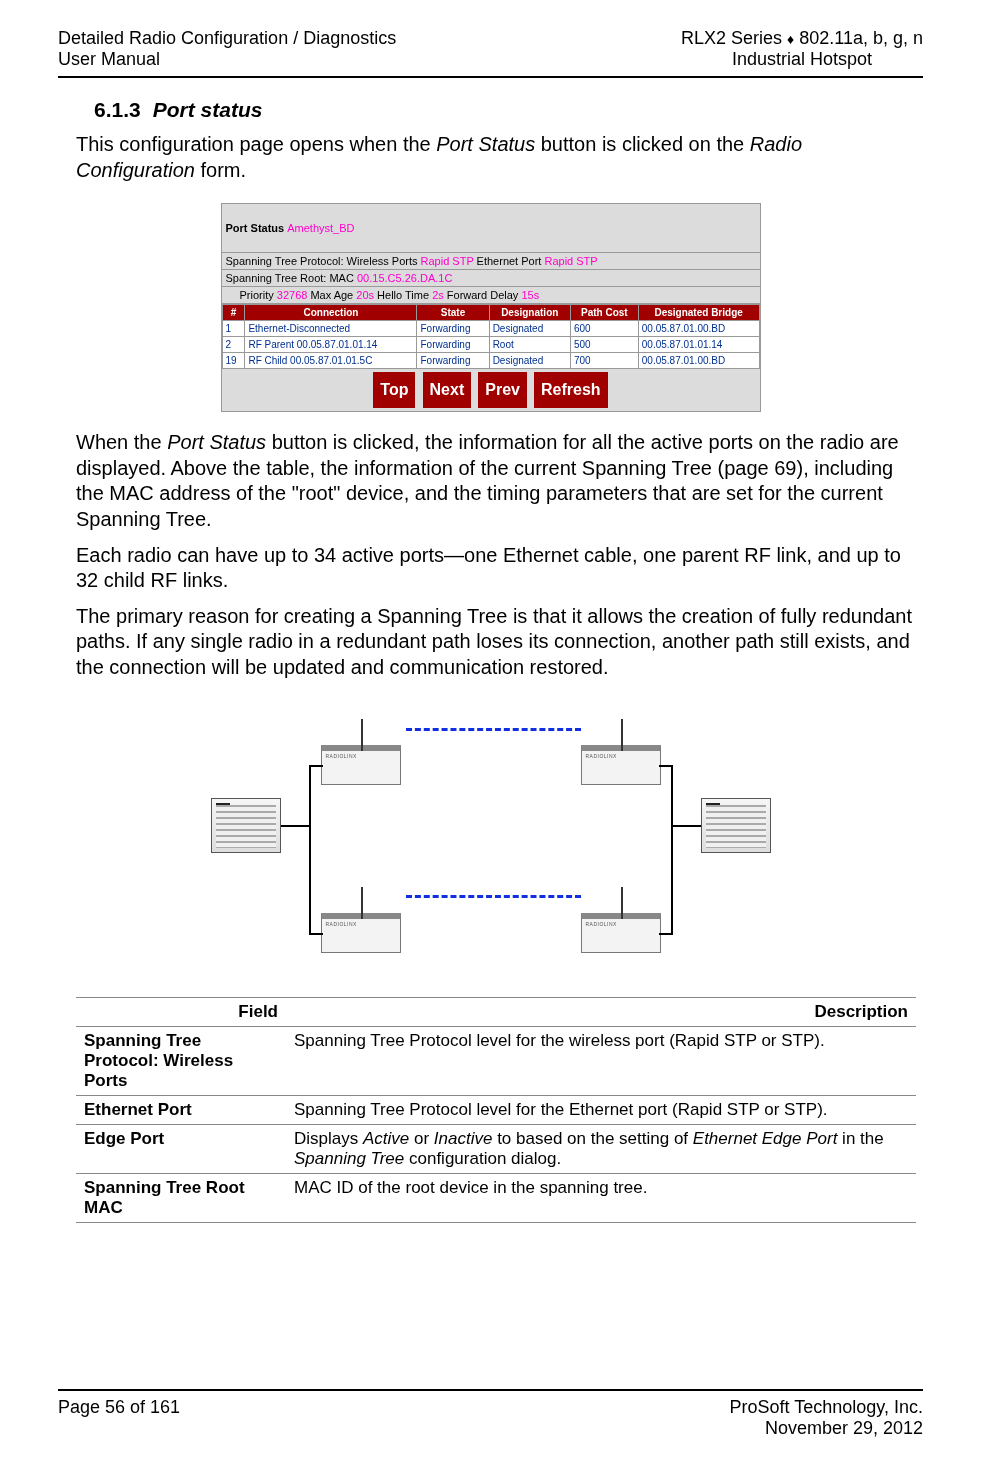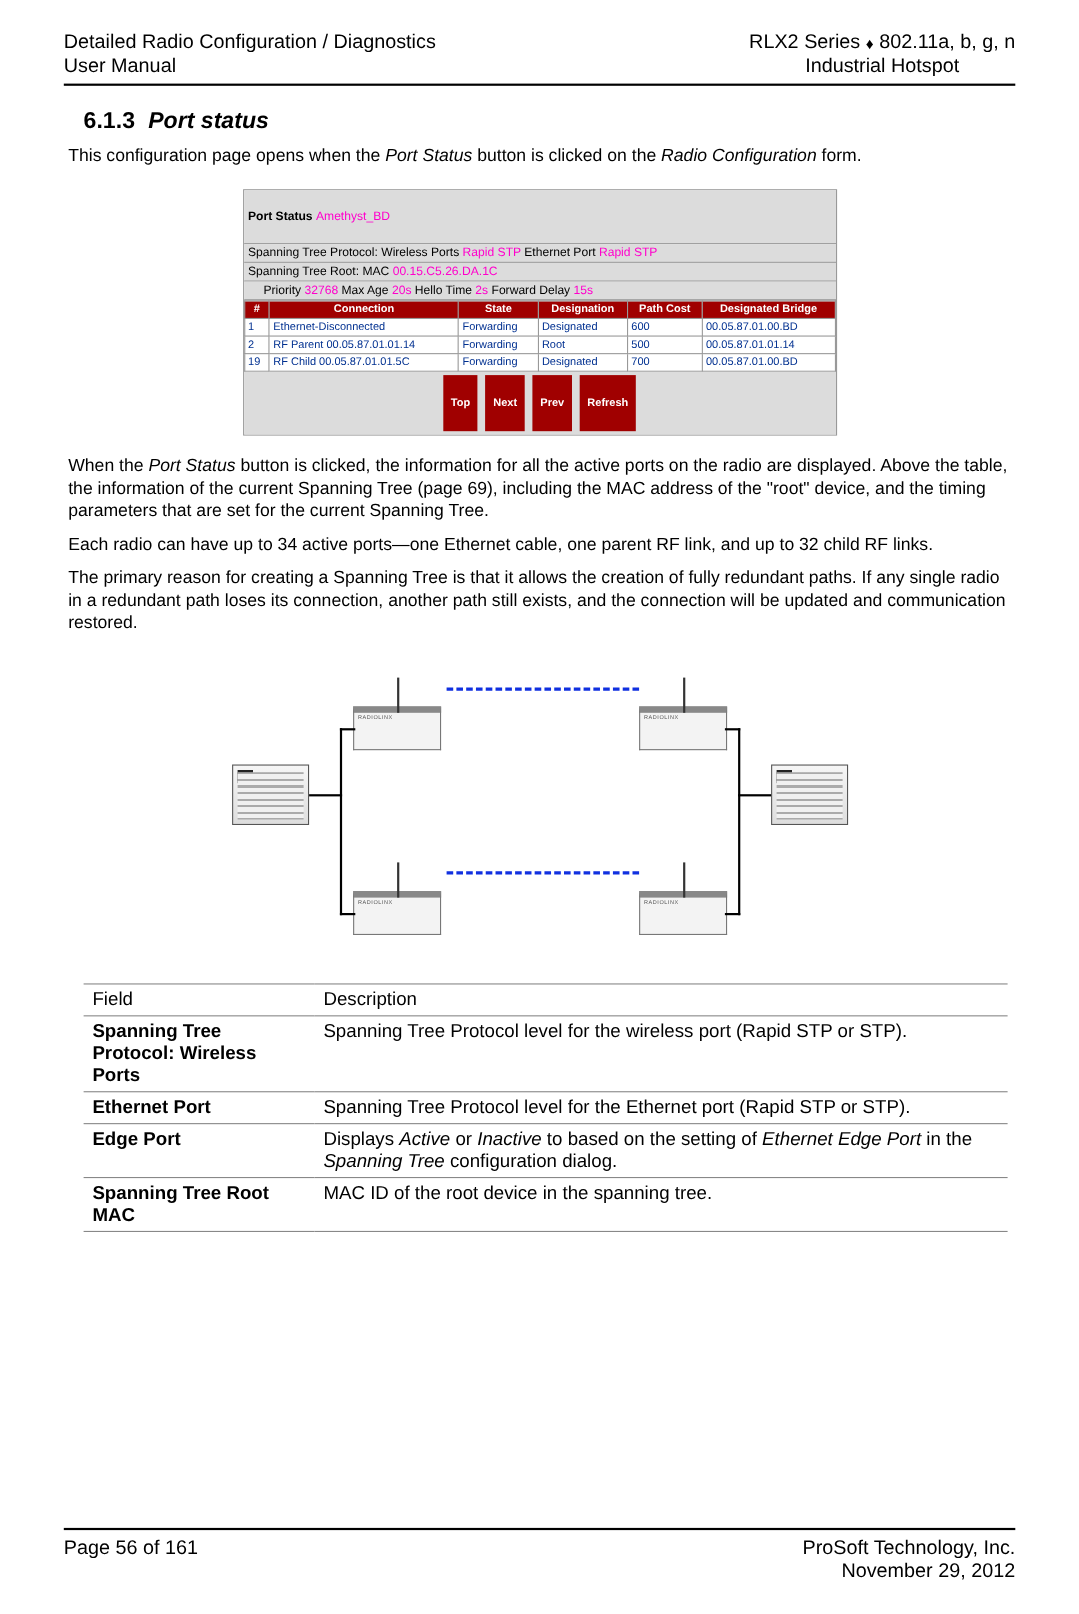--- a/index.html
+++ b/index.html
@@ -10,57 +10,57 @@
   padding: 28px 58px 28px 58px;
   background: #ffffff;
   color: #000000;
   display: flex;
   flex-direction: column;
 }
 .top-header { display: flex; justify-content: space-between; font-size: 18px; margin-bottom: 6px; }
 .top-header .right { text-align: center; }
 hr.top-rule { border: none; border-top: 2px solid #000; margin-bottom: 20px; }
 hr.bottom-rule { border: none; border-top: 2px solid #000; margin-top: auto; margin-bottom: 6px; }
-.section-heading { font-size: 21px; font-weight: bold; font-style: italic; margin-left: 18px; margin-bottom: 10px; }
+.section-heading { font-size: 21px; font-weight: bold; font-style: italic; margin-left: 36px; margin-bottom: 10px; }
 .section-heading .num { font-style: normal; margin-right: 12px; font-weight: bold; }
-.body-text { font-size: 16px; line-height: 1.28; margin-left: 4px; margin-bottom: 10px; }
+.body-text { font-size: 20px; line-height: 1.28; margin-left: 18px; margin-bottom: 10px; }
 .body-text .ital { font-style: italic; }
 .fig-wrap { display: flex; justify-content: center; margin: 10px 0 18px 0; }
 
 
 .port-status {
   width: 540px;
   border: 1px solid #999;
   font-size: 11px;
 }
 .port-status .ps-title { background: #dcdcdc; padding: 18px 4px; font-weight: bold; border-bottom:1px solid #999;}
 .port-status .ps-title .radioname { color: #ff00cc; font-weight: normal; }
 .port-status .ps-proto { background: #dcdcdc; padding: 2px 4px; border-bottom:1px solid #999;}
 .port-status .ps-proto .pink { color: #ff00cc; }
 .ps-table { width: 100%; border-collapse: collapse; }
 .ps-table th { background: #a00000; color: #fff; font-size: 10px; padding: 2px 3px; border:1px solid #999;}
 .ps-table td { font-size: 10px; padding: 2px 3px; border:1px solid #999; color:#003090;}
 .ps-buttons { background:#dcdcdc; text-align:center; padding:3px; }
-.ps-buttons span { background:#a00000; color:#fff; font-size:10px; font-weight:bold; padding:20px 7px; margin:0 2px; display:inline-block;}
+.ps-buttons span { background:#a00000; color:#fff; font-size:16px; font-weight:bold; padding:9px 7px; margin:0 2px; display:inline-block;}
 
 
 .topo-wrap { display:flex; justify-content:center; margin: 2px 0 14px 0; }
 .topo { position:relative; width:560px; height:290px; }
 .radio-dev { position:absolute; width:80px; height:40px; background:#f3f3f3; border:1px solid #777; border-top:6px solid #888;}
 .radio-dev:before { content:"RADIOLINX"; position:absolute; top:2px; left:4px; font-size:5px; color:#555; letter-spacing:0.5px;}
 .radio-dev .ant { position:absolute; top:-32px; left:50%; width:2px; height:32px; background:#333; }
 .switch-dev { position:absolute; width:70px; height:55px; background:linear-gradient(#f6f6f6,#ddd); border:1px solid #555;}
 .switch-dev::after { content:""; position:absolute; inset:6px 4px 4px 4px; background:repeating-linear-gradient(#aaa 0 2px, #f0f0f0 2px 6px); }
 .switch-dev .port { position:absolute; left:4px; top:4px; width:14px; height:12px; background:#222;}
 .wired { position:absolute; background:#000; }
 .wireless { position:absolute; border-top: 3px dashed #1030e0; height:0; }
 
 
 .fd-table { width: 840px; margin-left:18px; border-collapse: collapse; font-size: 17px; }
-.fd-table th { text-align:left; font-weight:normal; border-top:1px solid #888; border-bottom:1px solid #888; padding:4px 8px; }
+.fd-table th { text-align:right; font-weight:bold; border-top:1px solid #888; border-bottom:1px solid #888; padding:4px 8px; }
 .fd-table td { border-top:1px solid #888; border-bottom:1px solid #888; padding:4px 8px; vertical-align:top; }
 .fd-table td.field { font-weight:bold; width: 210px; }
 .fd-table .ital { font-style: italic; }
 
 .bottom-footer { display: flex; justify-content: space-between; font-size: 18px; }
 .bottom-footer .right { text-align: right; margin-left: 16px; }
 .diamond { font-size: 14px; vertical-align: middle; }
 </style>
 </head>
 <body>

